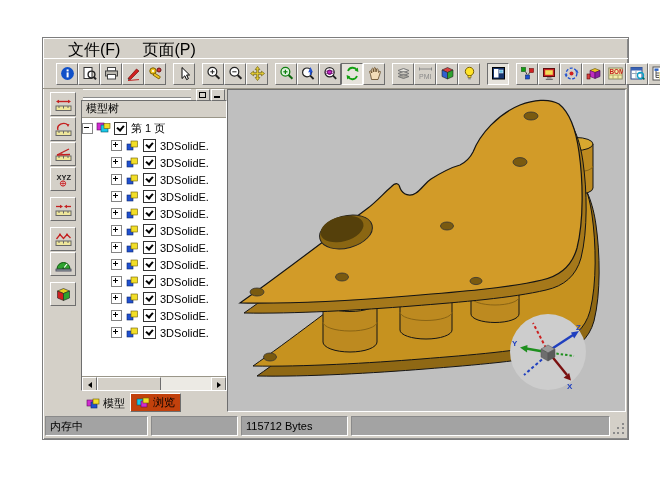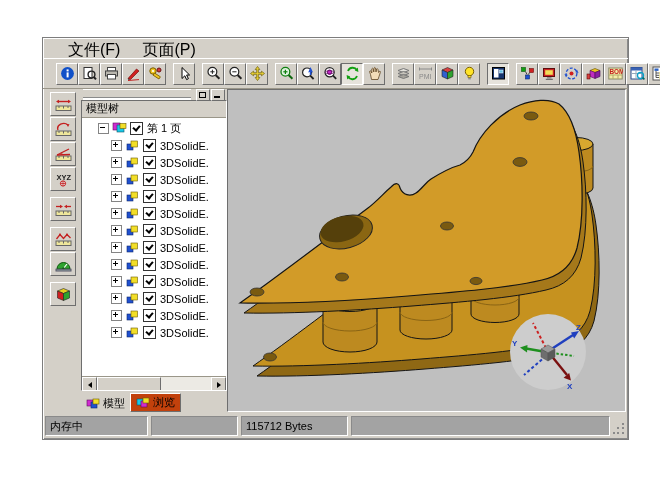--- a/index.html
+++ b/index.html
@@ -388,21 +388,21 @@
         <span class="mini-btn">
             <span class="bar"></span>
           </span>
       </div>
       <div class="treebox">
         <div class="treeheader">
             <span>模型树</span>
           </div>
         <div class="treelist">
 
-          <div class="trow" style="padding-left:16px">
+          <div class="trow" style="padding-left:0">
             <span class="expander minus"></span>
             <span class="ticon">
                 <svg viewBox="0 0 15 13">
                   <rect x="1" y="1" width="7" height="7" fill="#D02BD0" stroke="#5c0c5c" stroke-width="0.6"></rect>
                   <rect x="5" y="3" width="7" height="7" fill="#18C8E8" stroke="#0a5666" stroke-width="0.6"></rect>
                   <rect x="8" y="1.5" width="6" height="5" fill="#F2DE28" stroke="#6b5c00" stroke-width="0.6"></rect>
                 </svg>
               </span>
             <span class="cb"></span>
             <span class="lbl">第 1 页</span>

